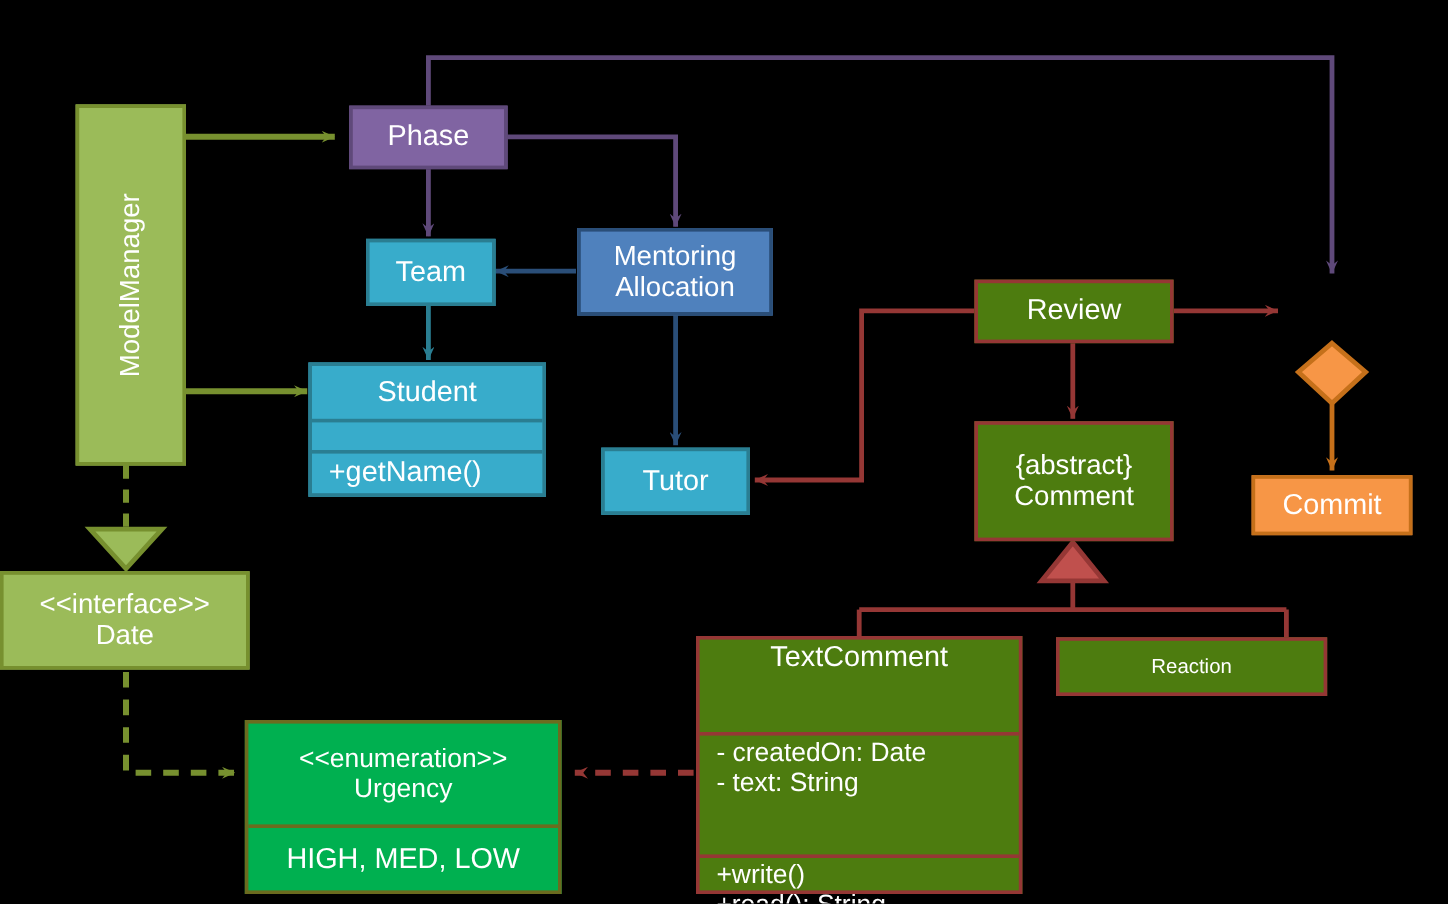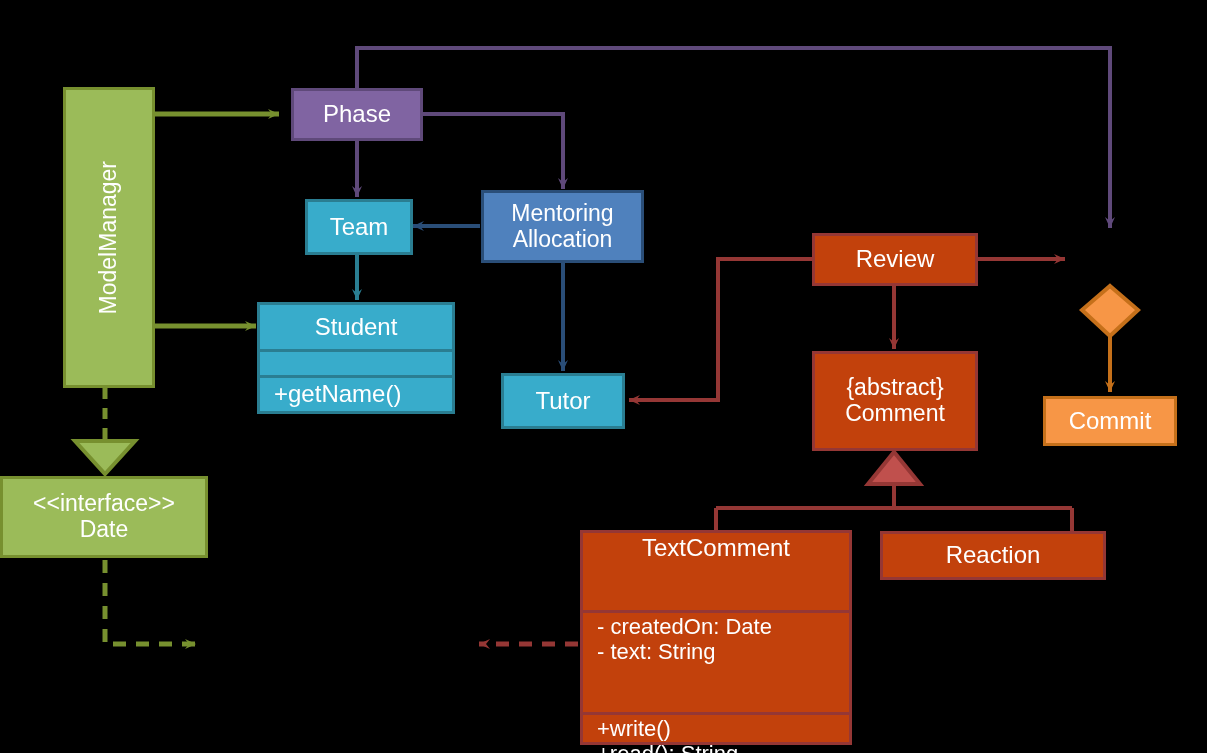--- a/index.html
+++ b/index.html
@@ -26,21 +26,21 @@
   }
   .compartment.sep{border-top-width:3px;border-top-style:solid;}
   .compartment.left{justify-content:flex-start;text-align:left;}
 
   
   .c-olive{background:#9BBB59;border-color:#77902F;}
   .c-teal{background:#38ACCB;border-color:#2A7E92;}
   .c-teal .compartment.sep{border-top-color:#2A7E92;}
   .c-purple{background:#8064A2;border-color:#5F497A;}
   .c-blue{background:#4F81BD;border-color:#2A4E78;}
-  .c-red{background:#c2410c;border-color:#953735;}
+  .c-red{background:#4d7c0f;border-color:#953735;}
   .c-red .compartment.sep{border-top-color:#953735;margin-top:46px;}
   .c-orange{background:#F79646;border-color:#C5701A;}
   .c-green{background:#00B050;border-color:#6B6B1F;}
   .c-green .compartment.sep{border-top-color:#6B6B1F;}
 
   .vert-text{
     writing-mode:vertical-rl;
     transform:rotate(180deg);
   }
 </style>
@@ -171,20 +171,27 @@
     <div class="compartment" style="flex:1;font-size:24px;">Tutor</div>
   </div>
 
   <div class="node c-olive" style="left:0px;top:476px;width:208px;height:82px;">
     <div class="compartment" style="flex:1;flex-direction:column;font-size:23px;">
       <span>&lt;&lt;interface&gt;&gt;</span>
       <span>Date</span>
     </div>
   </div>
 
+  <div class="node c-green" style="left:204px;top:600px;width:264px;height:145px;">
+    <div class="compartment" style="height:84px;flex-direction:column;font-size:22px;">
+      <span>&lt;&lt;enumeration&gt;&gt;</span>
+      <span>Urgency</span>
+    </div>
+    <div class="compartment sep" style="flex:1;font-size:24px;">HIGH, MED, LOW</div>
+  </div>
 
   <div class="node c-red" style="left:812px;top:233px;width:166px;height:53px;">
     <div class="compartment" style="flex:1;font-size:24px;">Review</div>
   </div>
 
   <div class="node c-red" style="left:812px;top:351px;width:166px;height:100px;">
     <div class="compartment" style="flex:1;flex-direction:column;font-size:23px;">
       <span>{abstract}</span>
       <span>Comment</span>
     </div>
@@ -192,21 +199,21 @@
 
   <div class="node c-red" style="left:580px;top:530px;width:272px;height:215px;">
     <div class="compartment" style="height:50px;font-size:24px;">TextComment</div>
     <div class="compartment sep left" style="height:82px;font-size:22px;padding-left:14px;">- createdOn: Date
 - text: String</div>
     <div class="compartment sep left" style="flex:1;font-size:22px;padding-left:14px;">+write()
 +read(): String</div>
   </div>
 
   <div class="node c-red" style="left:880px;top:531px;width:226px;height:49px;">
-    <div class="compartment" style="flex:1;font-size:24px;text-align:right;">Reaction</div>
+    <div class="compartment" style="flex:1;font-size:17px;text-align:right;">Reaction</div>
   </div>
 
 
   <div class="node c-orange" style="left:1043px;top:396px;width:134px;height:50px;">
     <div class="compartment" style="flex:1;font-size:24px;">Commit</div>
   </div>
 
 </div>
 
 </body></html>

